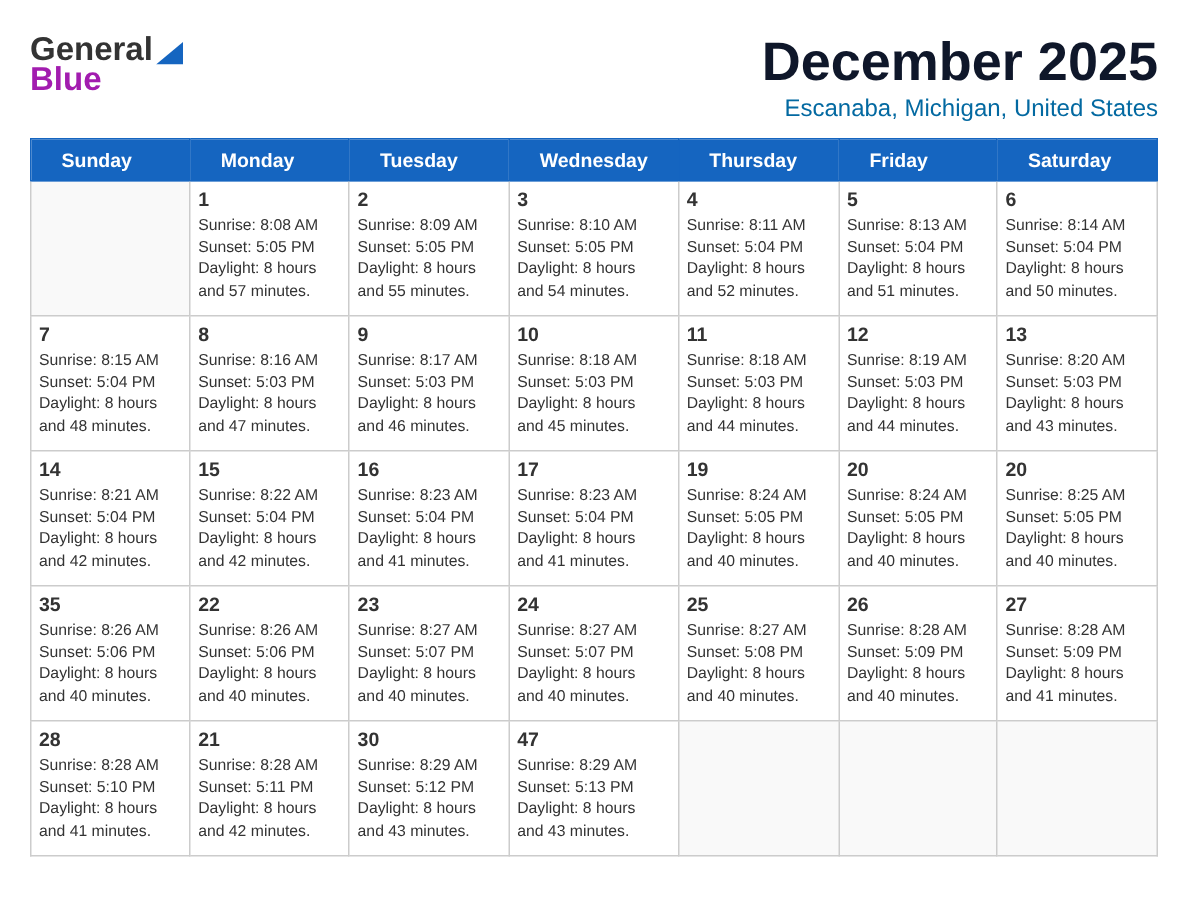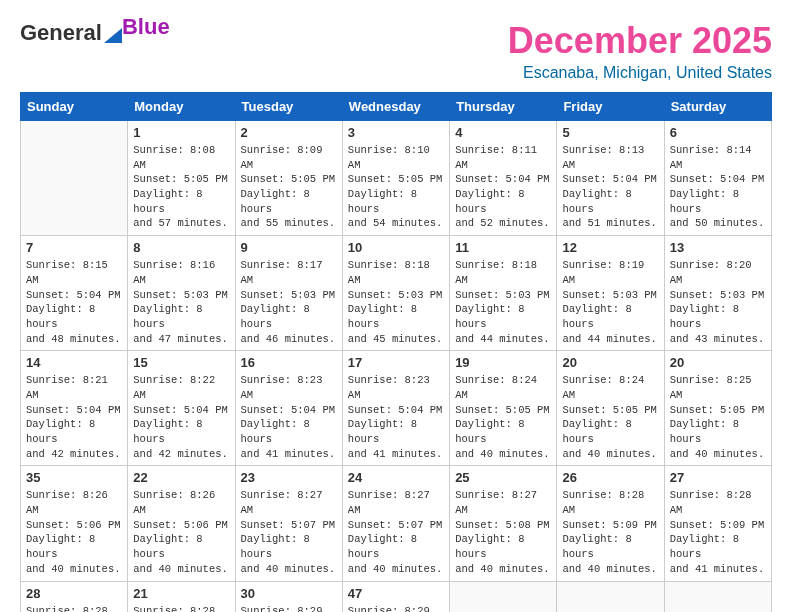--- a/index.html
+++ b/index.html
@@ -11,45 +11,45 @@
       padding: 20px;
     }
     .header {
       display: flex;
       justify-content: space-between;
       align-items: flex-start;
       margin-bottom: 10px;
     }
     .logo {
       display: flex;
-      flex-direction: row;
+      flex-direction: column;
       align-items: flex-start;
     }
     .title-block {
       text-align: right;
     }
     .month-title {
       font-size: 36px;
       font-weight: bold;
-      color: #ec4899;
+      color: #0f172a;
     }
     .location-title {
       font-size: 16px;
       color: #0369a1;
       margin-top: 2px;
     }
     .calendar {
       width: 100%;
       border-collapse: collapse;
       font-size: 11px;
     }
     .calendar th {
       background: #1565c0;
       color: #fff;
-      padding: 6px 6px;
+      padding: 6px 20px;
       text-align: left;
       font-size: 13px;
       font-weight: bold;
       border: 1px solid #1565c0;
     }
     .calendar td {
       border: 1px solid #ccc;
       vertical-align: top;
       padding: 4px 5px;
       width: 14.28%;
@@ -63,21 +63,20 @@
       font-size: 13px;
       font-weight: bold;
       color: #333;
       display: block;
       margin-bottom: 3px;
     }
     .day-info {
       color: #333;
       line-height: 1.4;
       font-size: 10.5px;
-      font-family: Liberation Mono, monospace;
     }
     .week-row td {
       height: 90px;
     }
   </style>
 </head>
 <body>
 
 <div class="header">
   <div class="logo">

